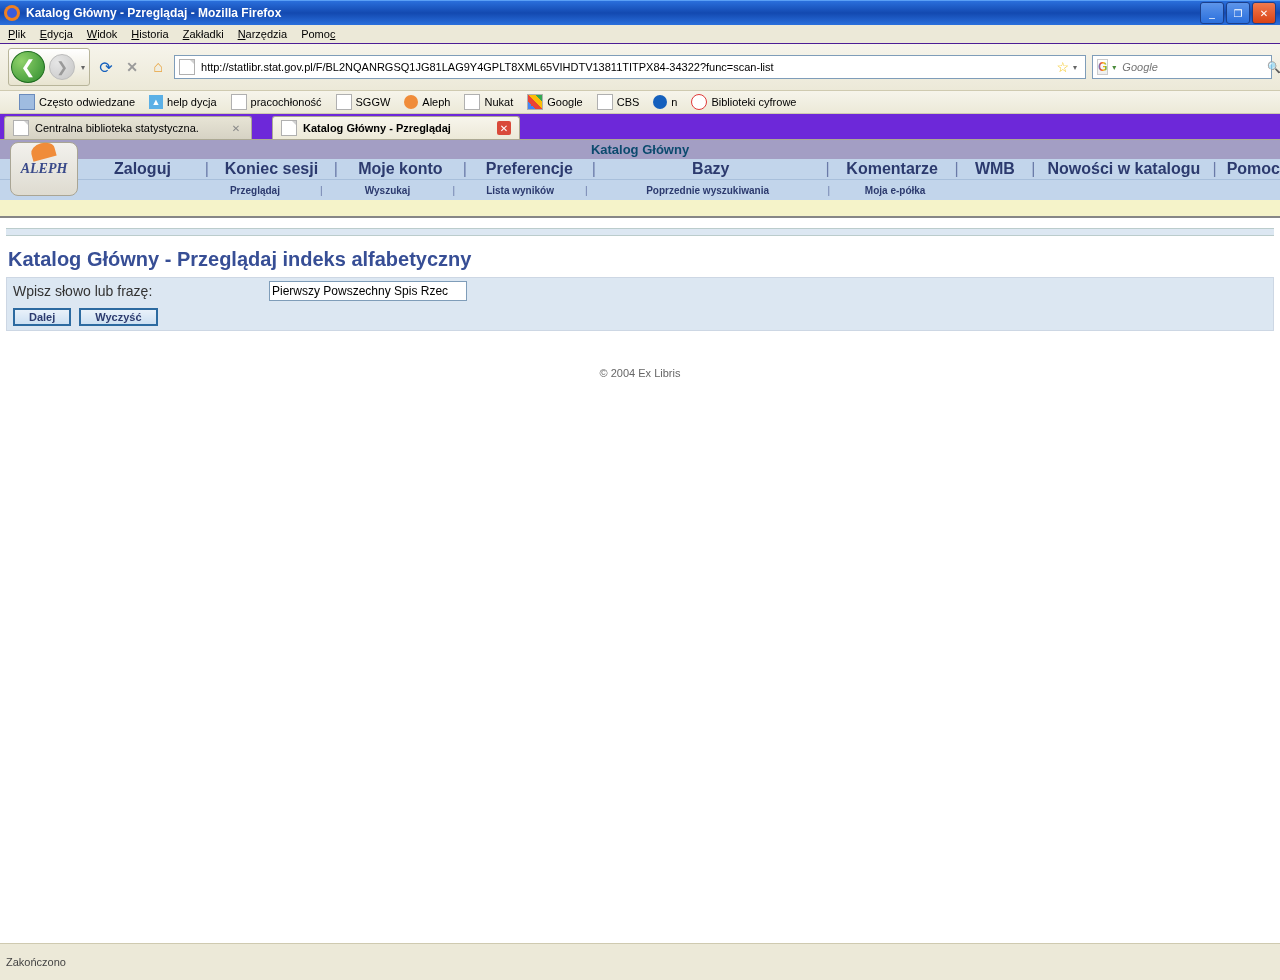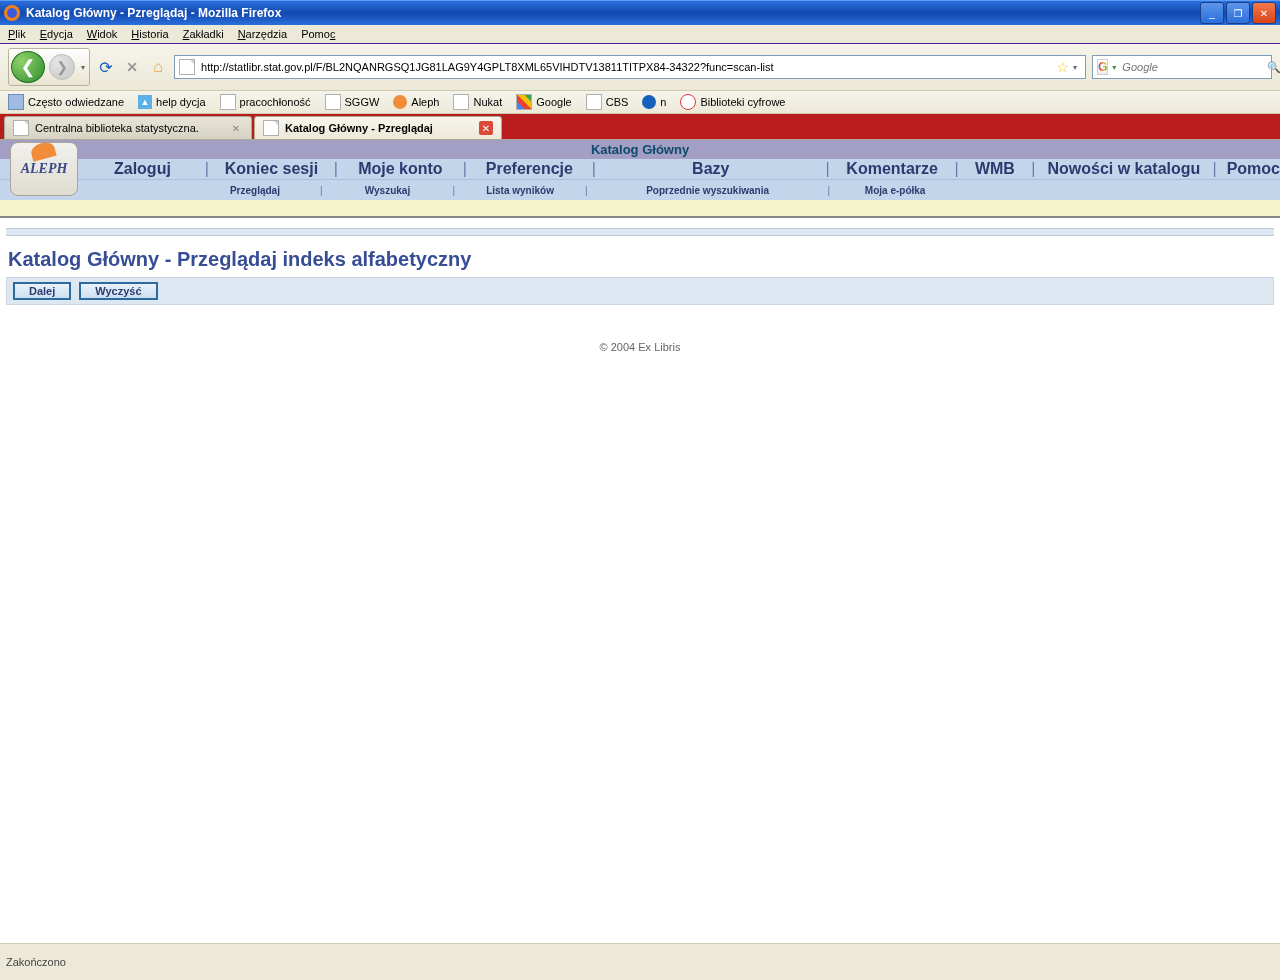--- a/index.html
+++ b/index.html
@@ -29,30 +29,30 @@
 .urlbar .page-icon{width:14px;height:14px;border:1px solid #b0b0b0;background:#fff;margin-right:4px;position:relative;}
 .urlbar .page-icon:after{content:"";position:absolute;top:0;right:0;border-style:solid;border-width:0 4px 4px 0;border-color:transparent #d0d0d0 transparent transparent;}
 .urlbar input{border:none;outline:none;flex:1;font-size:11px;}
 .star{color:#f5c518;font-size:14px;}
 .searchbox{display:flex;align-items:center;border:1px solid #7f9db9;background:#fff;height:22px;padding:0 4px;width:170px;}
 .g-icon{width:14px;height:14px;display:flex;align-items:center;justify-content:center;font-size:12px;font-weight:bold;background:linear-gradient(#fff,#eee);border:1px solid #ccc;}
 .g-icon span{background:linear-gradient(90deg,#4285F4,#EA4335,#FBBC05,#34A853);-webkit-background-clip:text;color:transparent;}
 .searchbox input{border:none;outline:none;flex:1;font-size:11px;color:#999;font-style:italic;}
 .mag{color:#557;}
 
-.bmtb{background:linear-gradient(#f6f4eb,#ece9d8);padding:3px 8px;display:flex;align-items:center;gap:14px;border-bottom:1px solid #cfcab0;}
+.bmtb{background:linear-gradient(#f6f4eb,#ece9d8);padding:3px 19px;display:flex;align-items:center;gap:14px;border-bottom:1px solid #cfcab0;}
 .bmtb .bm{display:flex;align-items:center;gap:4px;cursor:pointer;}
 .bm .bm-ico{width:14px;height:14px;border:1px solid #b0b0b0;background:#fff;}
 .bm .bm-ico.blue{background:#9fbce0;border-color:#6a8bbd;}
 .bm .bm-ico.aleph{background:#f08c3a;border-radius:50%;border:none;}
 .bm .bm-ico.g{background:linear-gradient(45deg,#4285F4 25%,#EA4335 25% 50%,#FBBC05 50% 75%,#34A853 75%);}
 .bm .bm-ico.n{background:#1560bd;border-radius:50%;border:none;}
 .bm .bm-ico.bc{background:#fff;border:1px solid #e03a3a;border-radius:50%;}
 
-.tabsbar{background:#b91c1c;padding:2px 4px 0;display:flex;gap:2px;border-bottom:1px solid #aca994;}
+.tabsbar{background:#6d28d9;padding:2px 4px 0;display:flex;gap:20px;border-bottom:1px solid #aca994;}
 .tab{display:flex;align-items:center;gap:6px;padding:3px 8px;border:1px solid #aca994;border-bottom:none;border-radius:3px 3px 0 0;max-width:230px;min-width:230px;background:linear-gradient(#e7e4d5,#d6d2c4);}
 .tab.active{background:linear-gradient(#f7f5ec,#ece9d8);}
 .tab .page-icon{width:14px;height:14px;border:1px solid #b0b0b0;background:#fff;position:relative;flex-shrink:0;}
 .tab .page-icon:after{content:"";position:absolute;top:0;right:0;border-style:solid;border-width:0 4px 4px 0;border-color:transparent #d0d0d0 transparent transparent;}
 .tab .tab-label{flex:1;white-space:nowrap;overflow:hidden;text-overflow:ellipsis;}
 .tab .tab-close{width:14px;height:14px;display:flex;align-items:center;justify-content:center;border-radius:2px;font-size:10px;}
 .tab.active .tab-close{background:#d94a3a;color:#fff;}
 .tab:not(.active) .tab-close{color:#888;}
 
 .aleph-header{background:#a39ec4;padding:2px 0;position:relative;}
@@ -224,20 +224,24 @@
   <div class="cell" style="flex:3"></div>
 </div>
 
 <div class="band-yellow"></div>
 <div style="height:10px;background:#fff"></div>
 <div class="band-blue" style="height:6px"></div>
 
 <div class="form-area">
   <div class="form-title">Katalog Główny - Przeglądaj indeks alfabetyczny</div>
   <div class="form-body">
+    <div class="form-row">
+      <div class="lbl">Wpisz słowo lub frazę:</div>
+      <input type="text" value="Pierwszy Powszechny Spis Rzec" style="">
+    </div>
     <div class="btnrow">
       <button class="abtn">Dalej</button>
       <button class="abtn">Wyczyść</button>
     </div>
   </div>
 </div>
 
 <div class="footer">© 2004 Ex Libris</div>
 
 <div class="statusbar">

